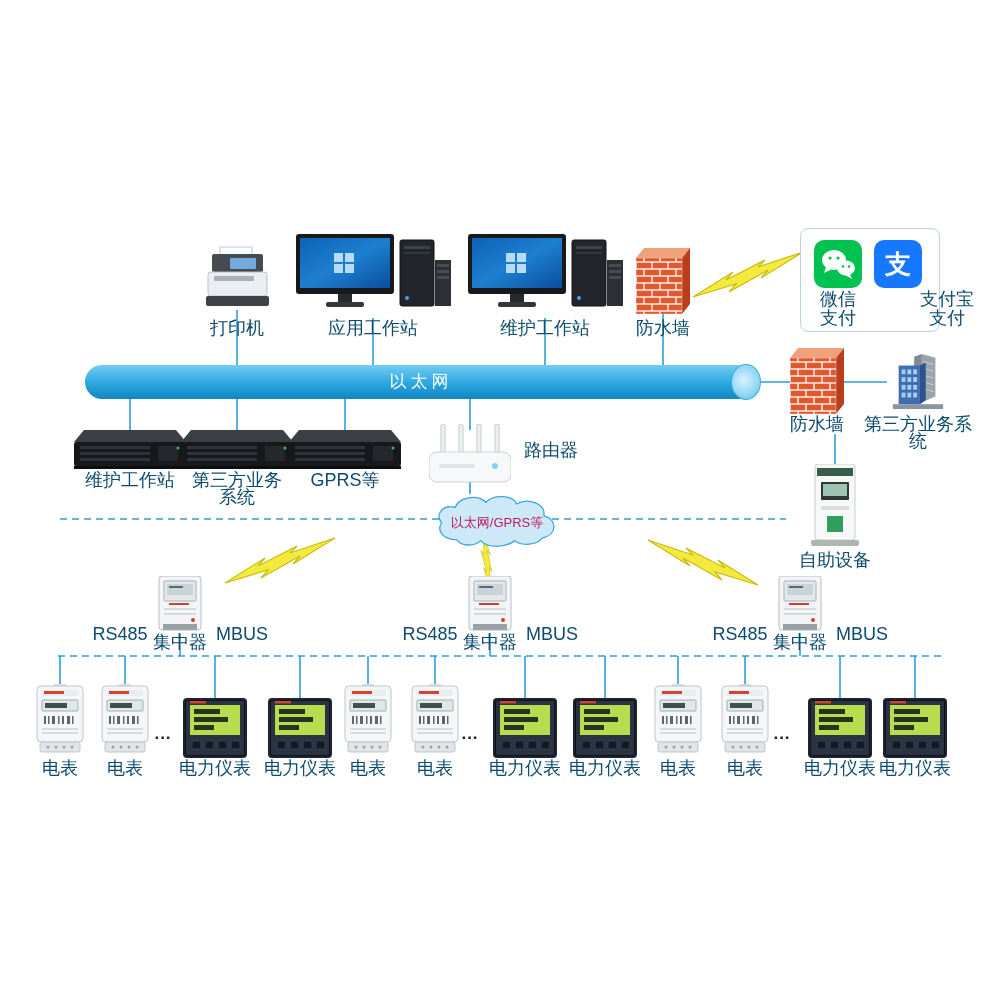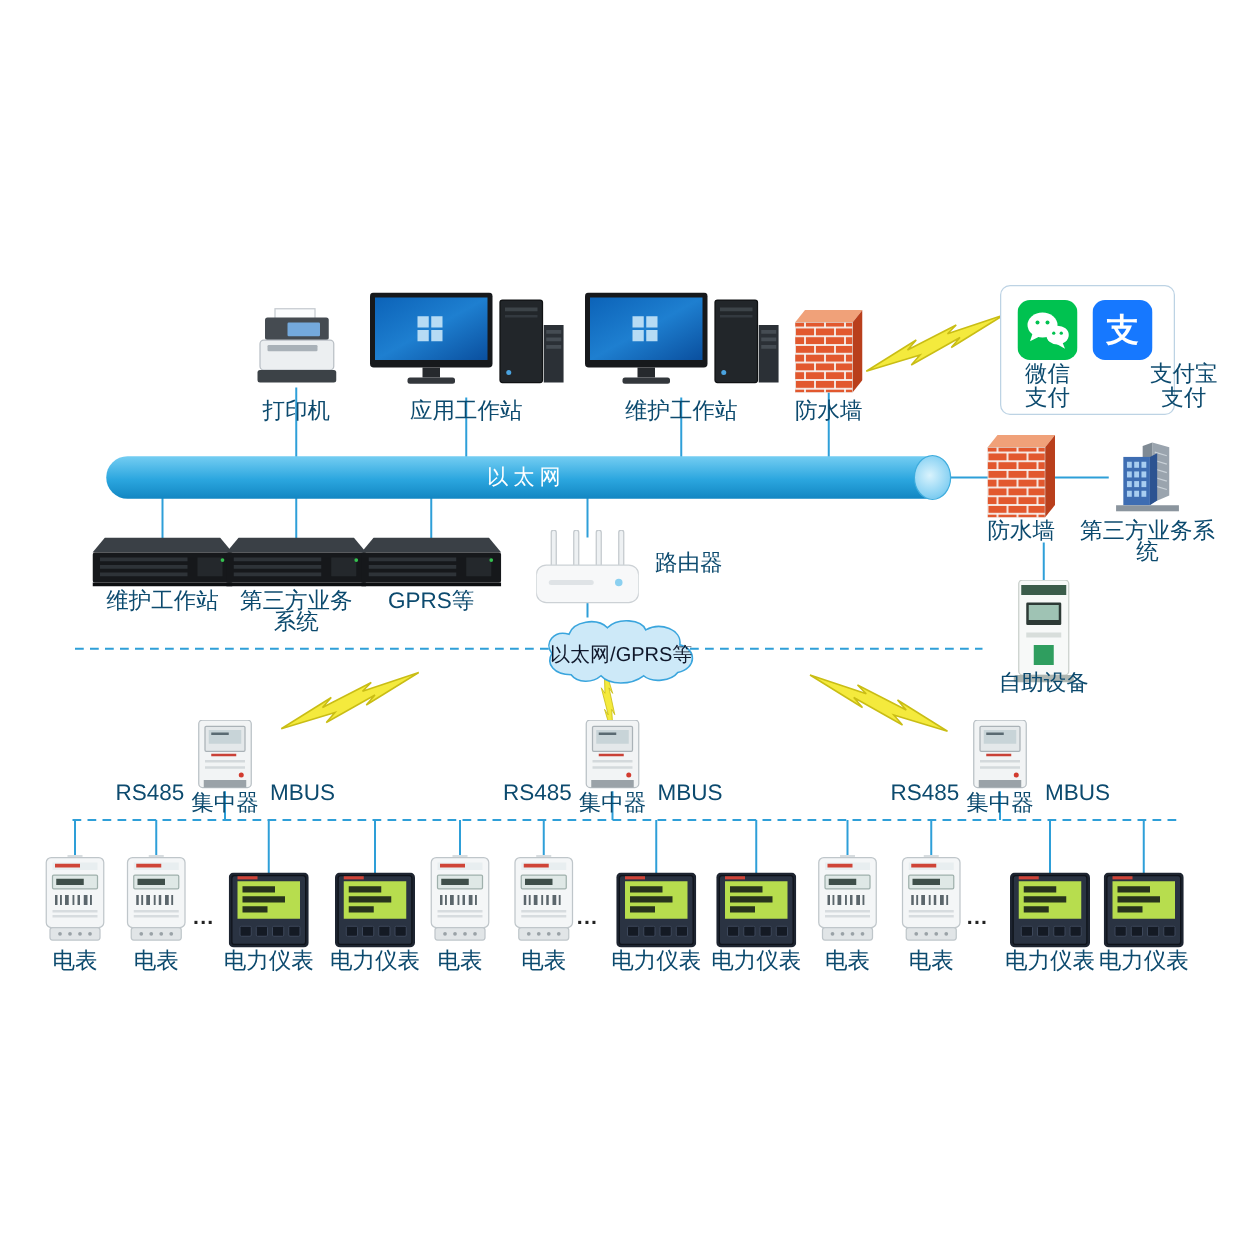--- a/index.html
+++ b/index.html
@@ -15,21 +15,21 @@
   .label.two div { line-height:19px; }
   .dots  { position:absolute; z-index:2; font-weight:700; font-size:17px; color:#222; text-align:center; letter-spacing:1px; }
   .paybox { position:absolute; z-index:0; border:1px solid #bdd3e4; border-radius:8px; background:#fff; }
   .bus { position:absolute; z-index:1; border-radius:17px;
          background:linear-gradient(180deg,#74cdf2 0%,#2ba6df 55%,#1286c2 100%); }
   .bus-label { position:absolute; inset:0; text-align:center; line-height:34px; color:#fff;
                font-size:17px; letter-spacing:4px; }
   .bus-cap { position:absolute; right:-4px; top:-1px; width:30px; height:36px; border-radius:50%;
              background:radial-gradient(circle at 42% 45%,#d9f3fd,#8ad2f3 65%,#5cbbe9);
              border:1px solid #3fadde; }
-  .cloud-text { position:absolute; z-index:2; font-size:16px; color:#0f172a; text-align:center; }
+  .cloud-text { position:absolute; z-index:2; font-size:13px; color:#be185d; text-align:center; }
 </style>
 </head>
 <body>
 
 <div id="canvas">
 
   <svg width="0" height="0" style="position:absolute" aria-hidden="true">
     <defs>
       <pattern id="brick" width="16" height="14" patternUnits="userSpaceOnUse">
         <rect width="16" height="14" fill="#f8f6f3"></rect>
@@ -295,21 +295,21 @@
 
   <svg class="icon" style="left:807px;top:464px" width="56" height="82" viewBox="0 0 56 82">
     <rect x="8" y="0" width="40" height="76" rx="3" fill="#f7f9f8" stroke="#c8cfcb"></rect>
     <rect x="10" y="4" width="36" height="8" fill="#3a5c4a"></rect>
     <rect x="14" y="18" width="28" height="18" rx="1" fill="#2d3a36"></rect>
     <rect x="16" y="20" width="24" height="12" fill="#9fc3b4"></rect>
     <rect x="14" y="42" width="28" height="4" fill="#d8dedb"></rect>
     <rect x="20" y="52" width="16" height="16" fill="#2f9e5f"></rect>
     <rect x="4" y="76" width="48" height="6" rx="2" fill="#aeb6b2"></rect>
   </svg>
-  <div class="label" style="left:795px;top:538px;width:80px">自助设备</div>
+  <div class="label" style="left:795px;top:552px;width:80px">自助设备</div>
 
   <svg class="icon" style="left:157px;top:576px" width="46" height="58">
       <use href="#sym-concentrator" xlink:href="#sym-concentrator"></use>
     </svg>
   <div class="label" style="left:88px;top:626px;width:64px">RS485</div>
   <div class="label" style="left:148px;top:634px;width:64px">集中器</div>
   <div class="label" style="left:210px;top:626px;width:64px">MBUS</div>
 
   <svg class="icon" style="left:467px;top:576px" width="46" height="58">
       <use href="#sym-concentrator" xlink:href="#sym-concentrator"></use>

